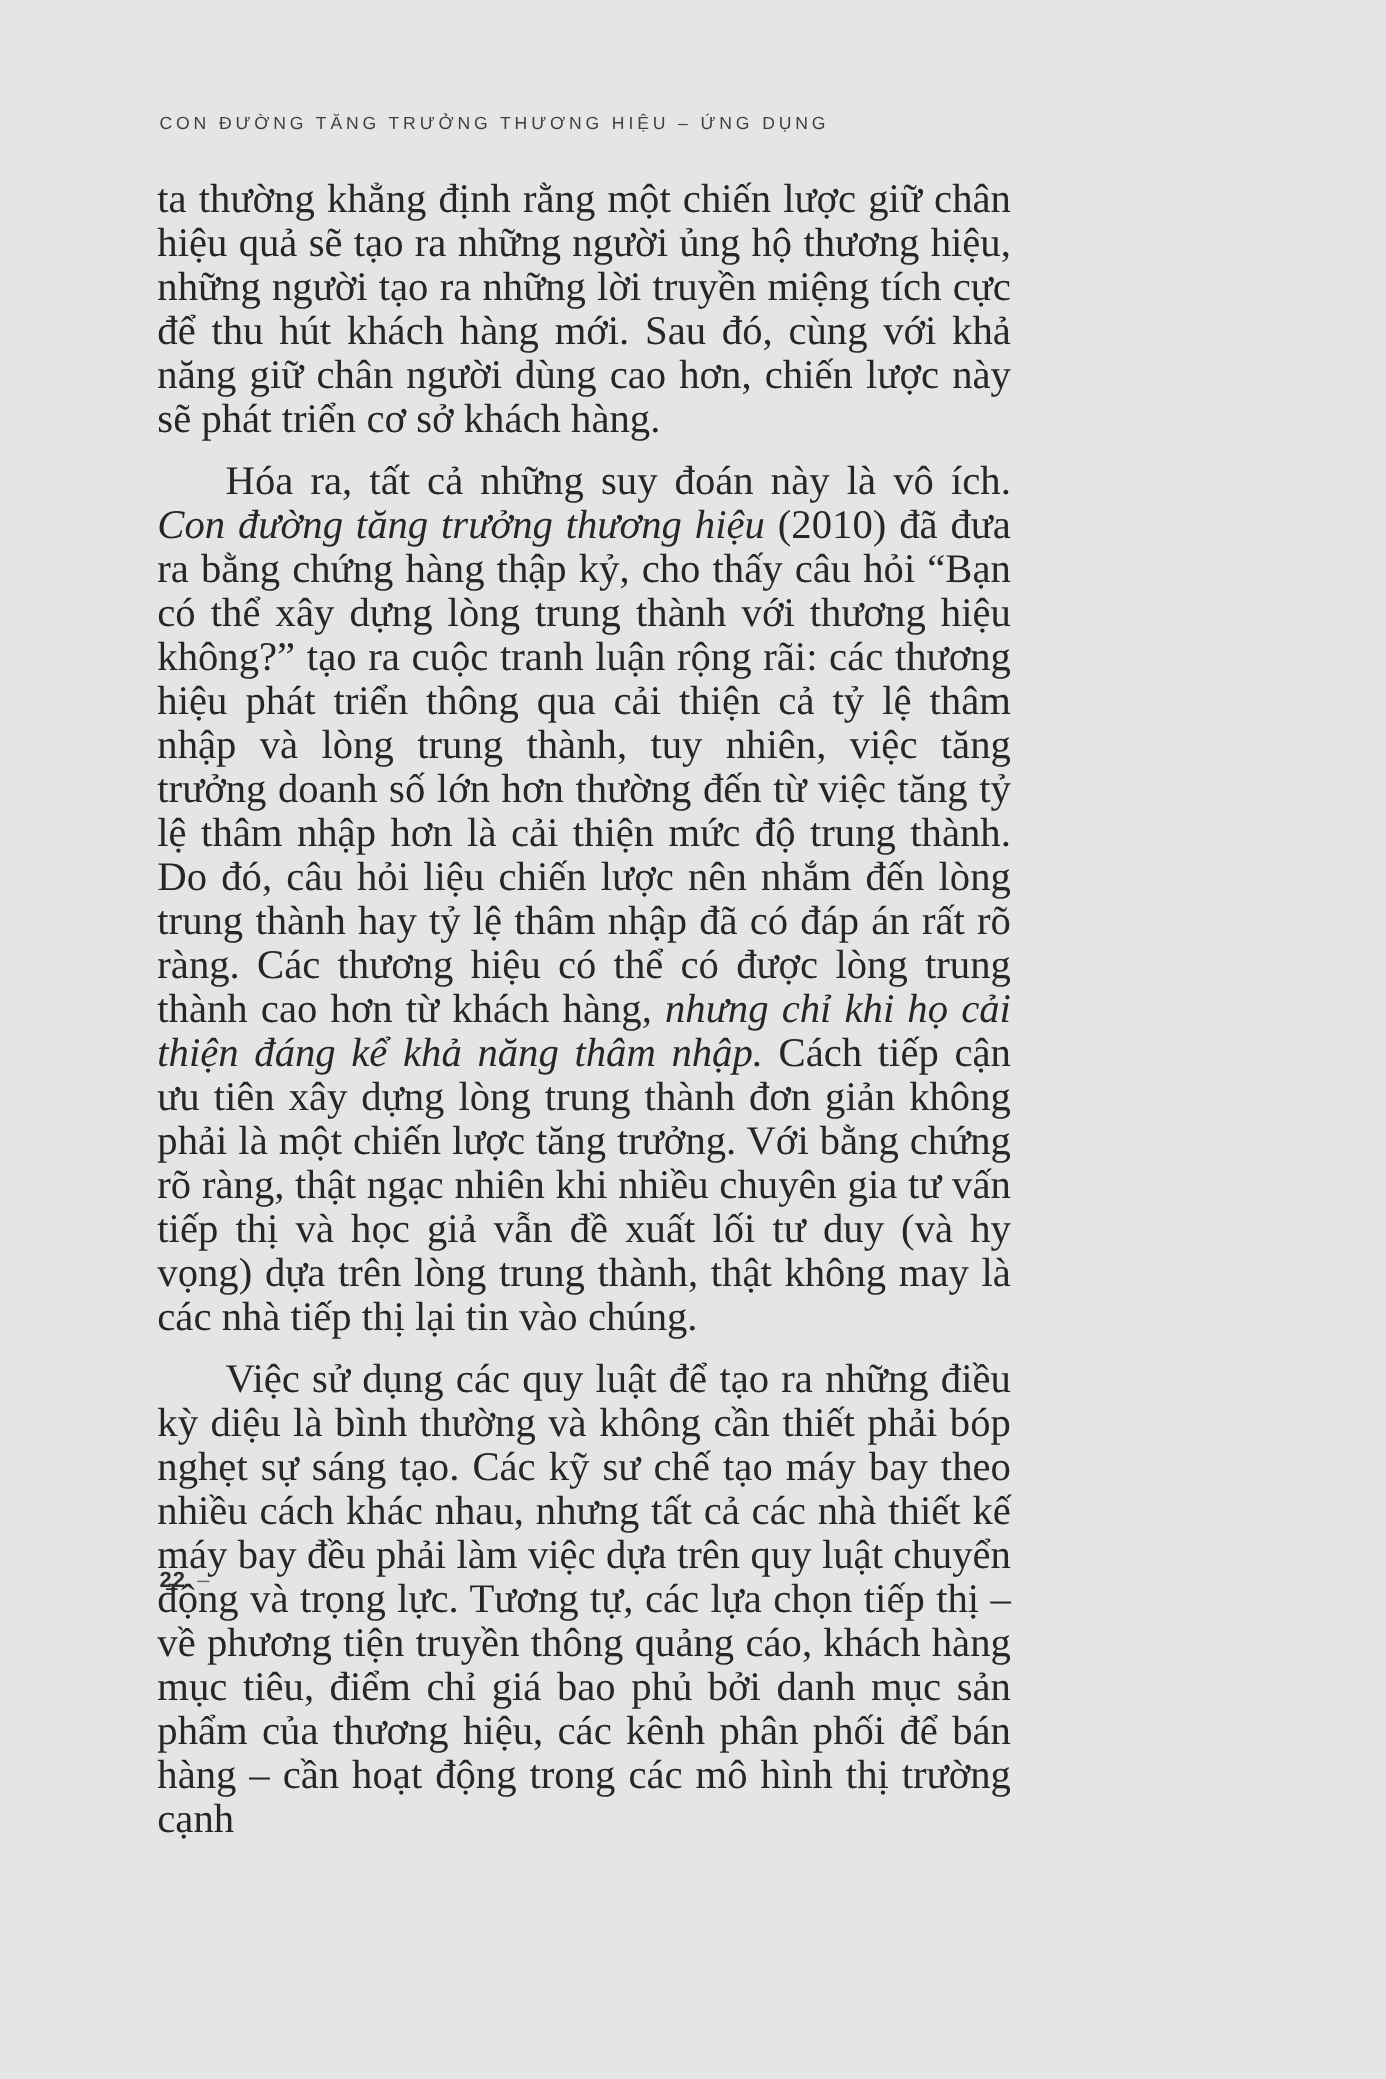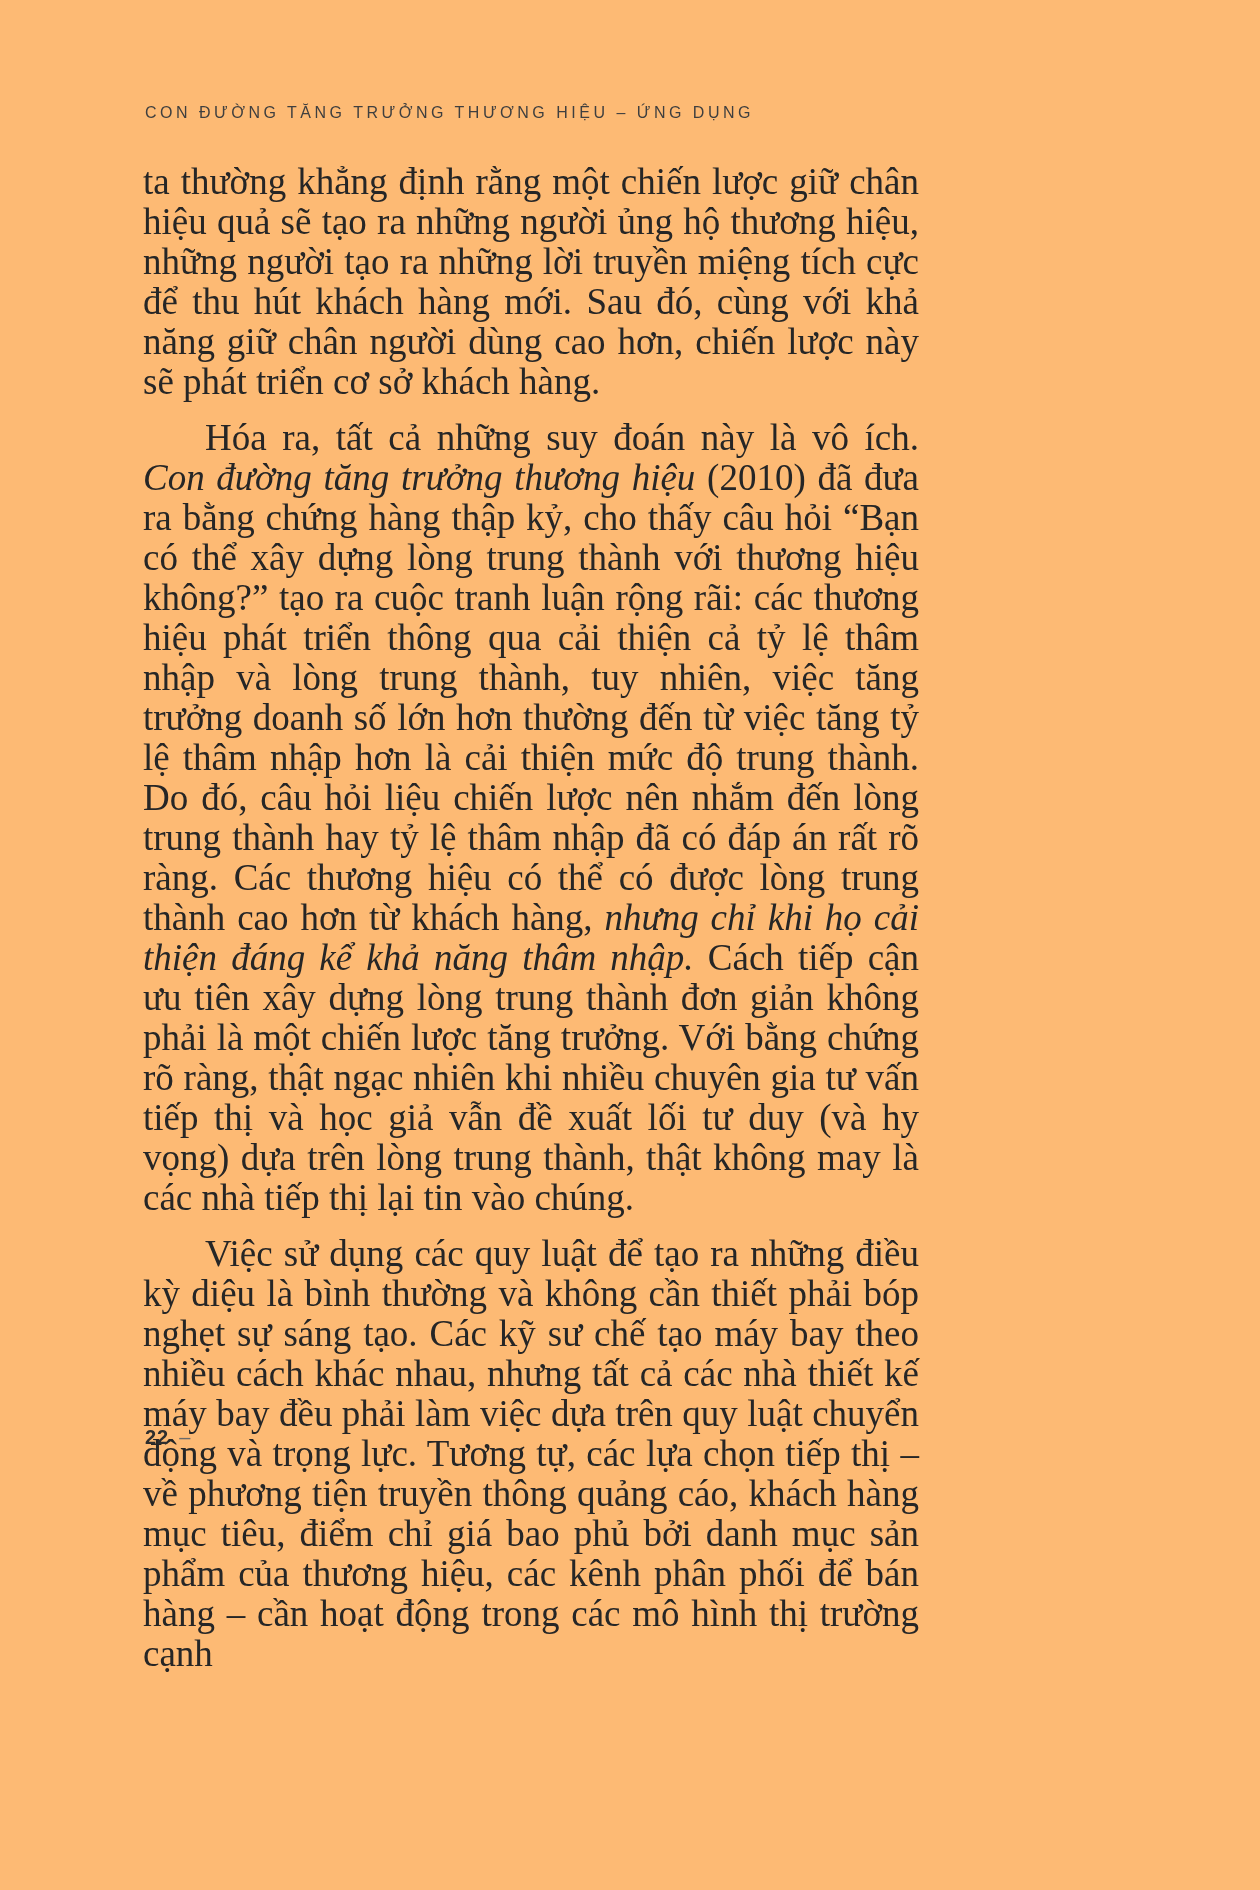--- a/index.html
+++ b/index.html
@@ -11,21 +11,21 @@
     height: 1890px;
     background: #ffffff;
     position: relative;
     font-family: "Liberation Serif", "DejaVu Serif", serif;
     color: #262626;
     overflow: hidden;
   }
   .page {
     position: absolute;
     inset: 0;
-    background: #fdba74;
+    background: #e5e5e5;
   }
   .running-head {
     position: absolute;
     top: 104px;
     left: 145px;
     width: 900px;
     font-family: "Liberation Sans", "DejaVu Sans", sans-serif;
     font-size: 16px;
     font-weight: 400;
     letter-spacing: 3.5px;

